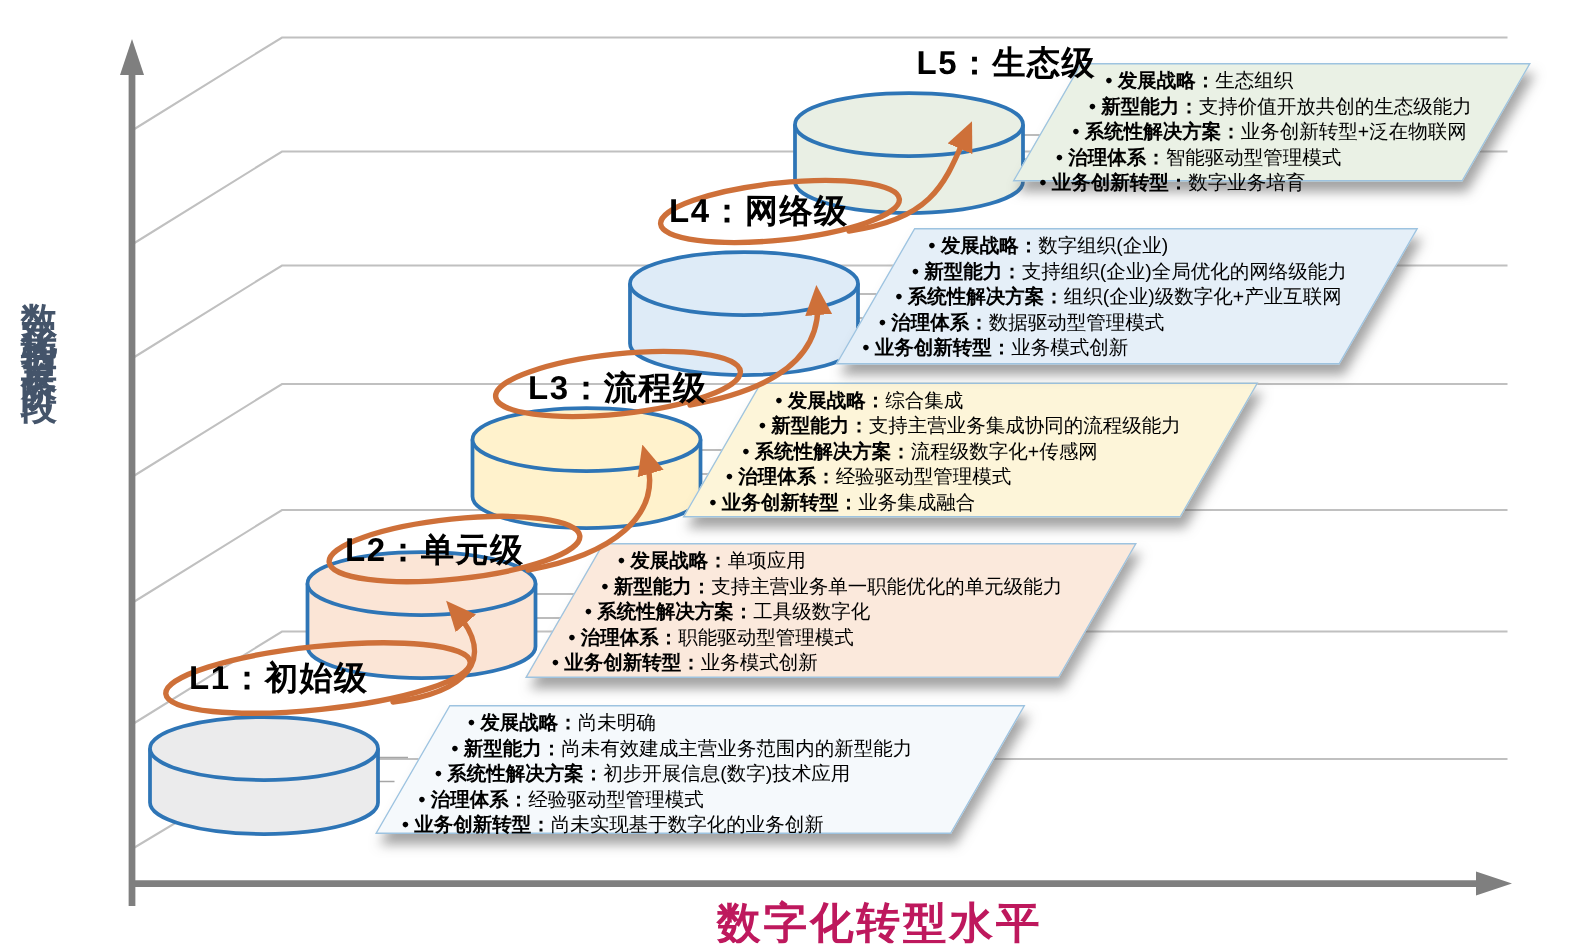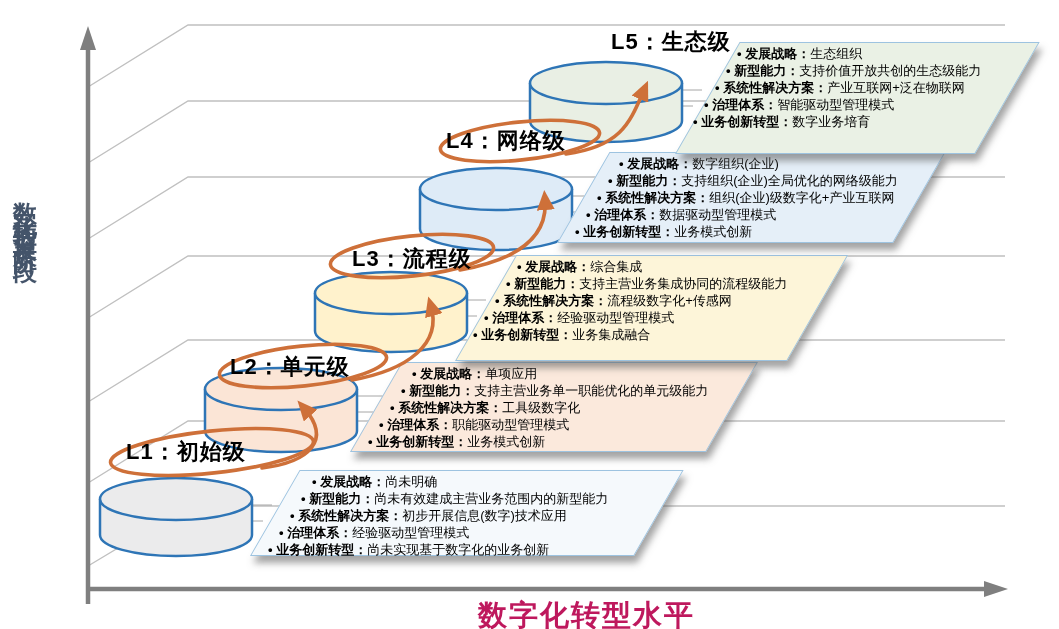--- a/index.html
+++ b/index.html
@@ -121,21 +121,21 @@
     <div class="box-bg" style="background:#FBE9DC;"></div>
     <ul class="box-lines">
       <li class="i0"><span class="k">发展战略：</span><span class="v">单项应用</span></li>
       <li class="i1"><span class="k">新型能力：</span><span class="v">支持主营业务单一职能优化的单元级能力</span></li>
       <li class="i2"><span class="k">系统性解决方案：</span><span class="v">工具级数字化</span></li>
       <li class="i3"><span class="k">治理体系：</span><span class="v">职能驱动型管理模式</span></li>
       <li class="i4"><span class="k">业务创新转型：</span><span class="v">业务模式创新</span></li>
     </ul>
   </div>
 
-  <div class="level-box" style="left:455px;top:255px;width:332px;height:106px;">
+  <div class="level-box" style="left:455px;top:255px;width:332px;height:90px;">
     <div class="box-bg" style="background:#FDF5D9;"></div>
     <ul class="box-lines">
       <li class="i0"><span class="k">发展战略：</span><span class="v">综合集成</span></li>
       <li class="i1"><span class="k">新型能力：</span><span class="v">支持主营业务集成协同的流程级能力</span></li>
       <li class="i2"><span class="k">系统性解决方案：</span><span class="v">流程级数字化+传感网</span></li>
       <li class="i3"><span class="k">治理体系：</span><span class="v">经验驱动型管理模式</span></li>
       <li class="i4"><span class="k">业务创新转型：</span><span class="v">业务集成融合</span></li>
     </ul>
   </div>
 
@@ -143,26 +143,26 @@
     <div class="box-bg" style="background:#E5EFF8;"></div>
     <ul class="box-lines">
       <li class="i0"><span class="k">发展战略：</span><span class="v">数字组织(企业)</span></li>
       <li class="i1"><span class="k">新型能力：</span><span class="v">支持组织(企业)全局优化的网络级能力</span></li>
       <li class="i2"><span class="k">系统性解决方案：</span><span class="v">组织(企业)级数字化+产业互联网</span></li>
       <li class="i3"><span class="k">治理体系：</span><span class="v">数据驱动型管理模式</span></li>
       <li class="i4"><span class="k">业务创新转型：</span><span class="v">业务模式创新</span></li>
     </ul>
   </div>
 
-  <div class="level-box" style="left:675px;top:42px;width:300px;height:112px;">
+  <div class="level-box" style="left:675px;top:42px;width:300px;height:79px;">
     <div class="box-bg" style="background:#EAF1E5;"></div>
     <ul class="box-lines">
       <li class="i0"><span class="k">发展战略：</span><span class="v">生态组织</span></li>
       <li class="i1"><span class="k">新型能力：</span><span class="v">支持价值开放共创的生态级能力</span></li>
-      <li class="i2"><span class="k">系统性解决方案：</span><span class="v">产业互联网+泛在物联网</span></li>
+      <li class="i2"><span class="k">系统性解决方案：</span><span class="v">业务创新转型+泛在物联网</span></li>
       <li class="i3"><span class="k">治理体系：</span><span class="v">智能驱动型管理模式</span></li>
       <li class="i4"><span class="k">业务创新转型：</span><span class="v">数字业务培育</span></li>
     </ul>
   </div>
 
   <svg id="arrow-layer" width="1059" height="629" viewBox="0 0 1059 629">
     <defs>
       <marker id="ah" markerUnits="userSpaceOnUse" markerWidth="20" markerHeight="18" refX="10" refY="9" orient="auto">
         <path d="M0,0 L20,9 L0,18 Z" fill="#CE7039"></path>
       </marker>

